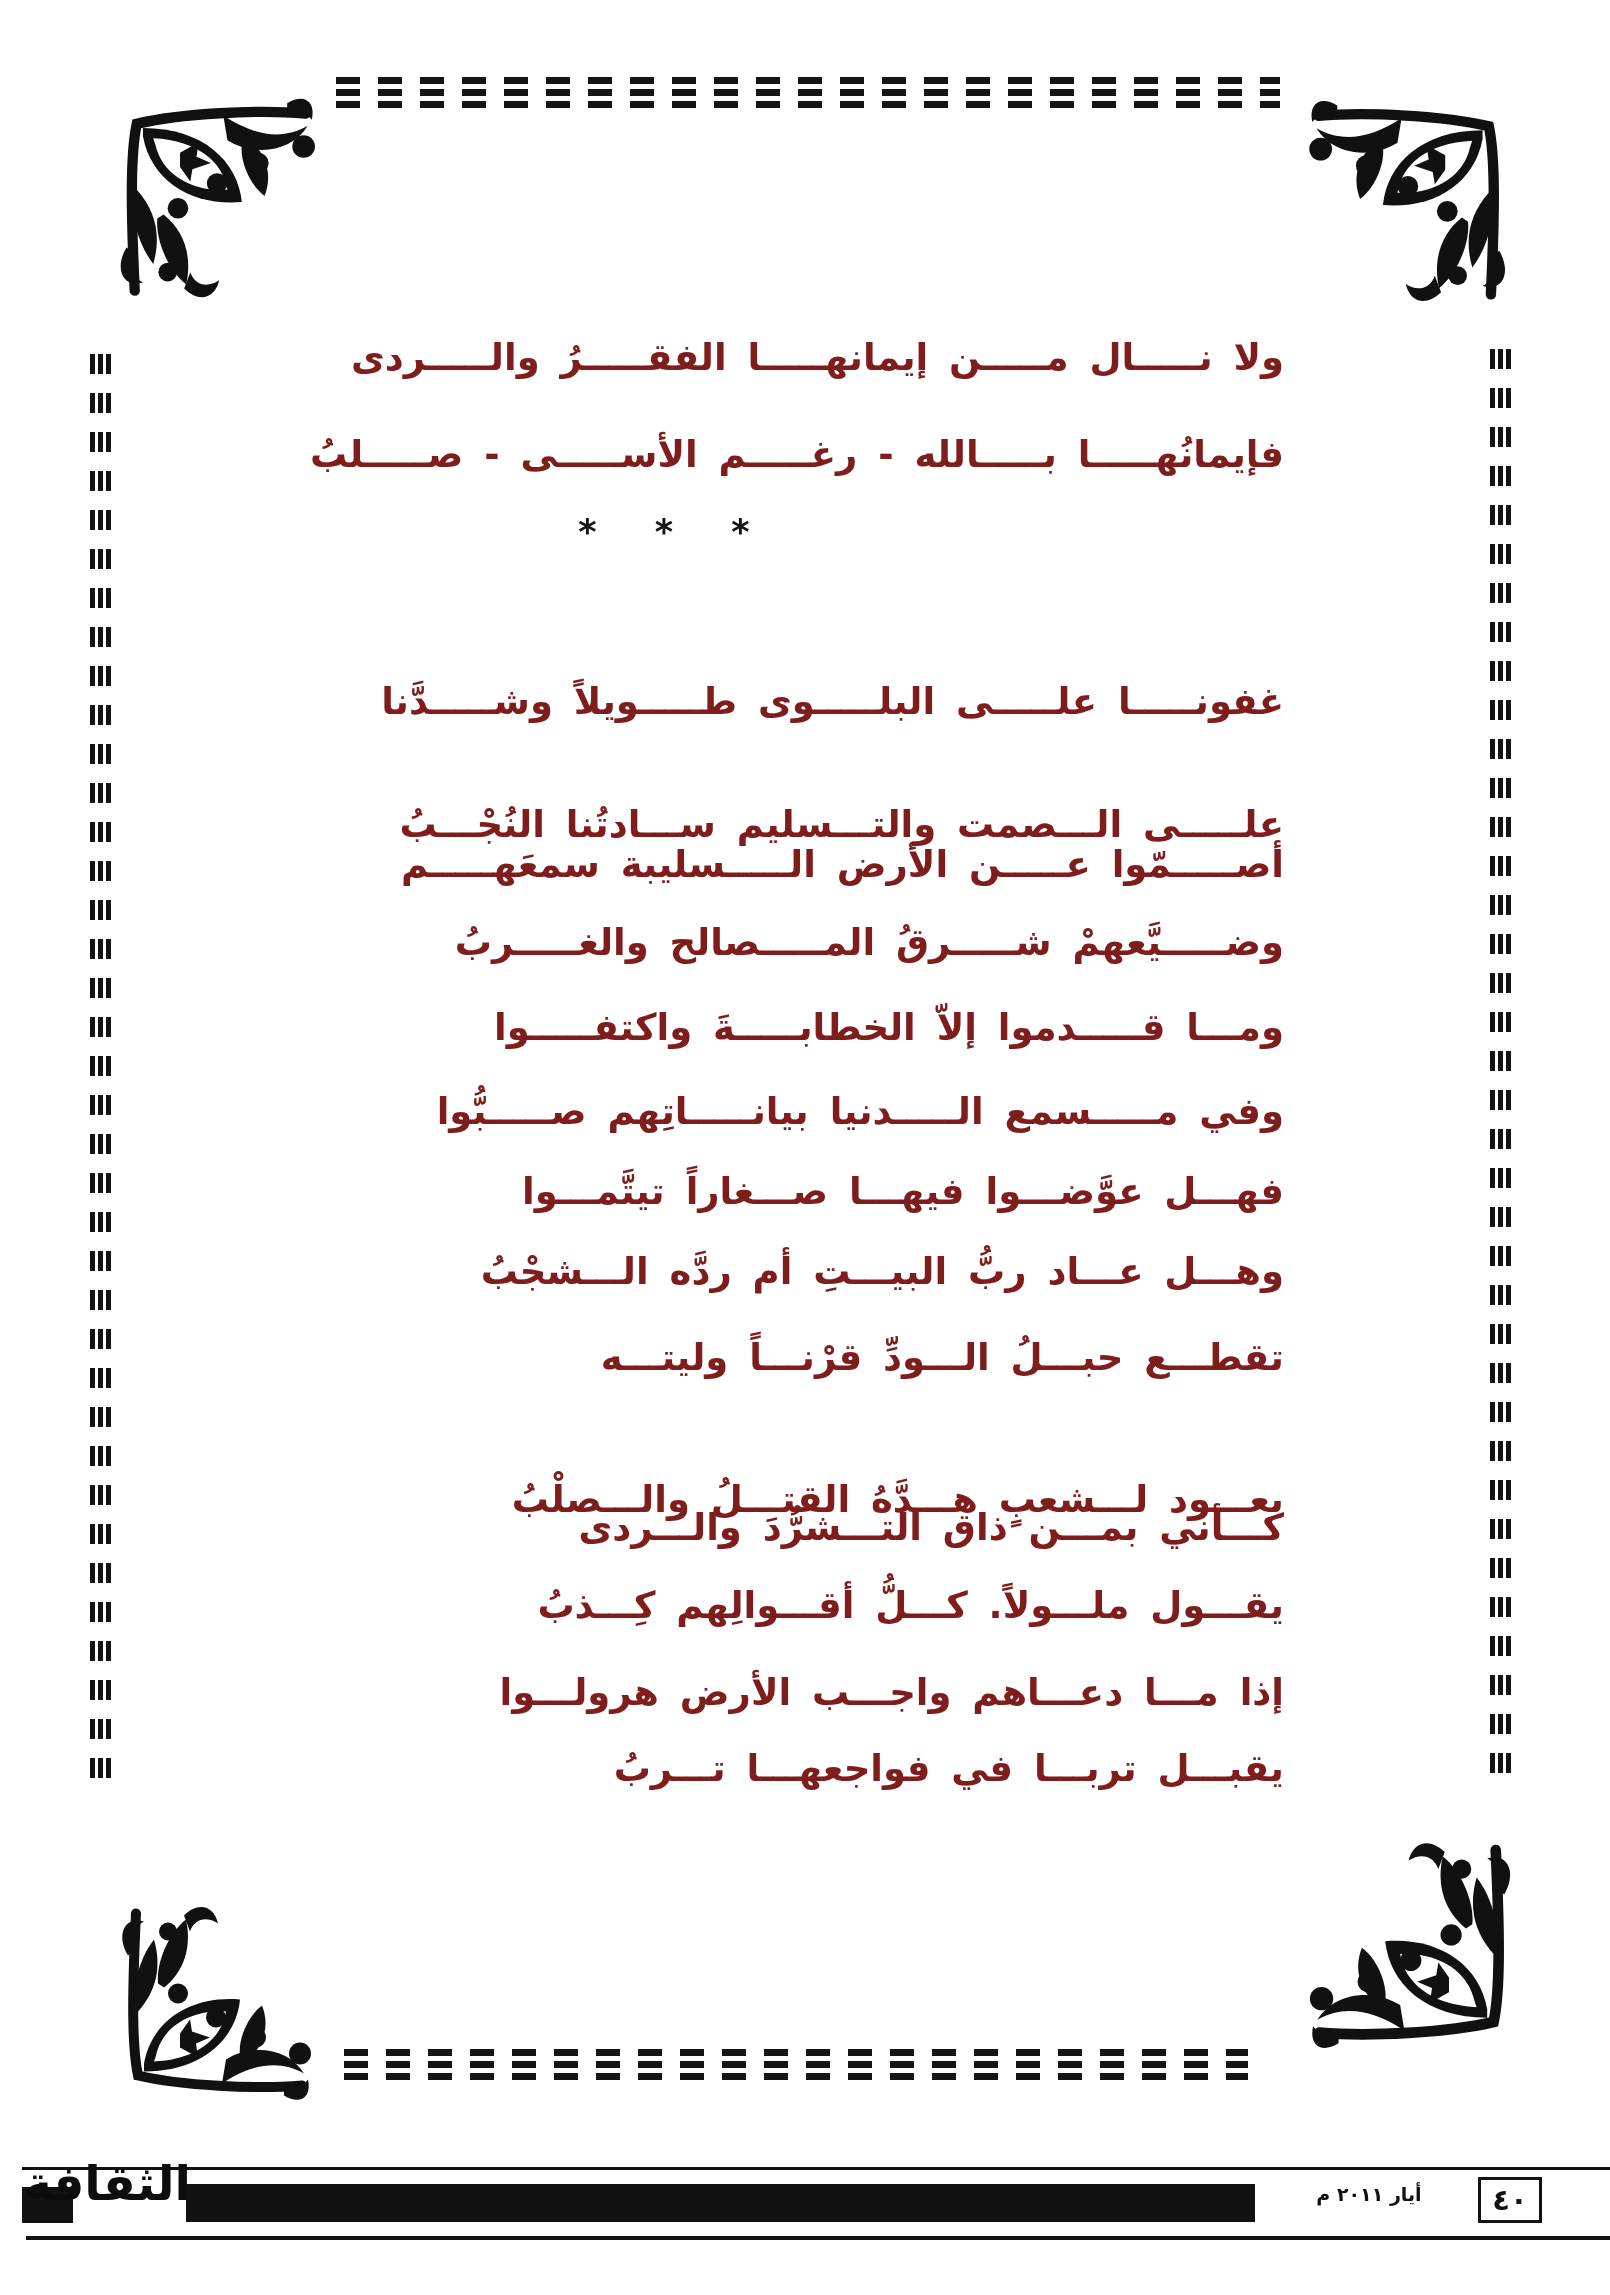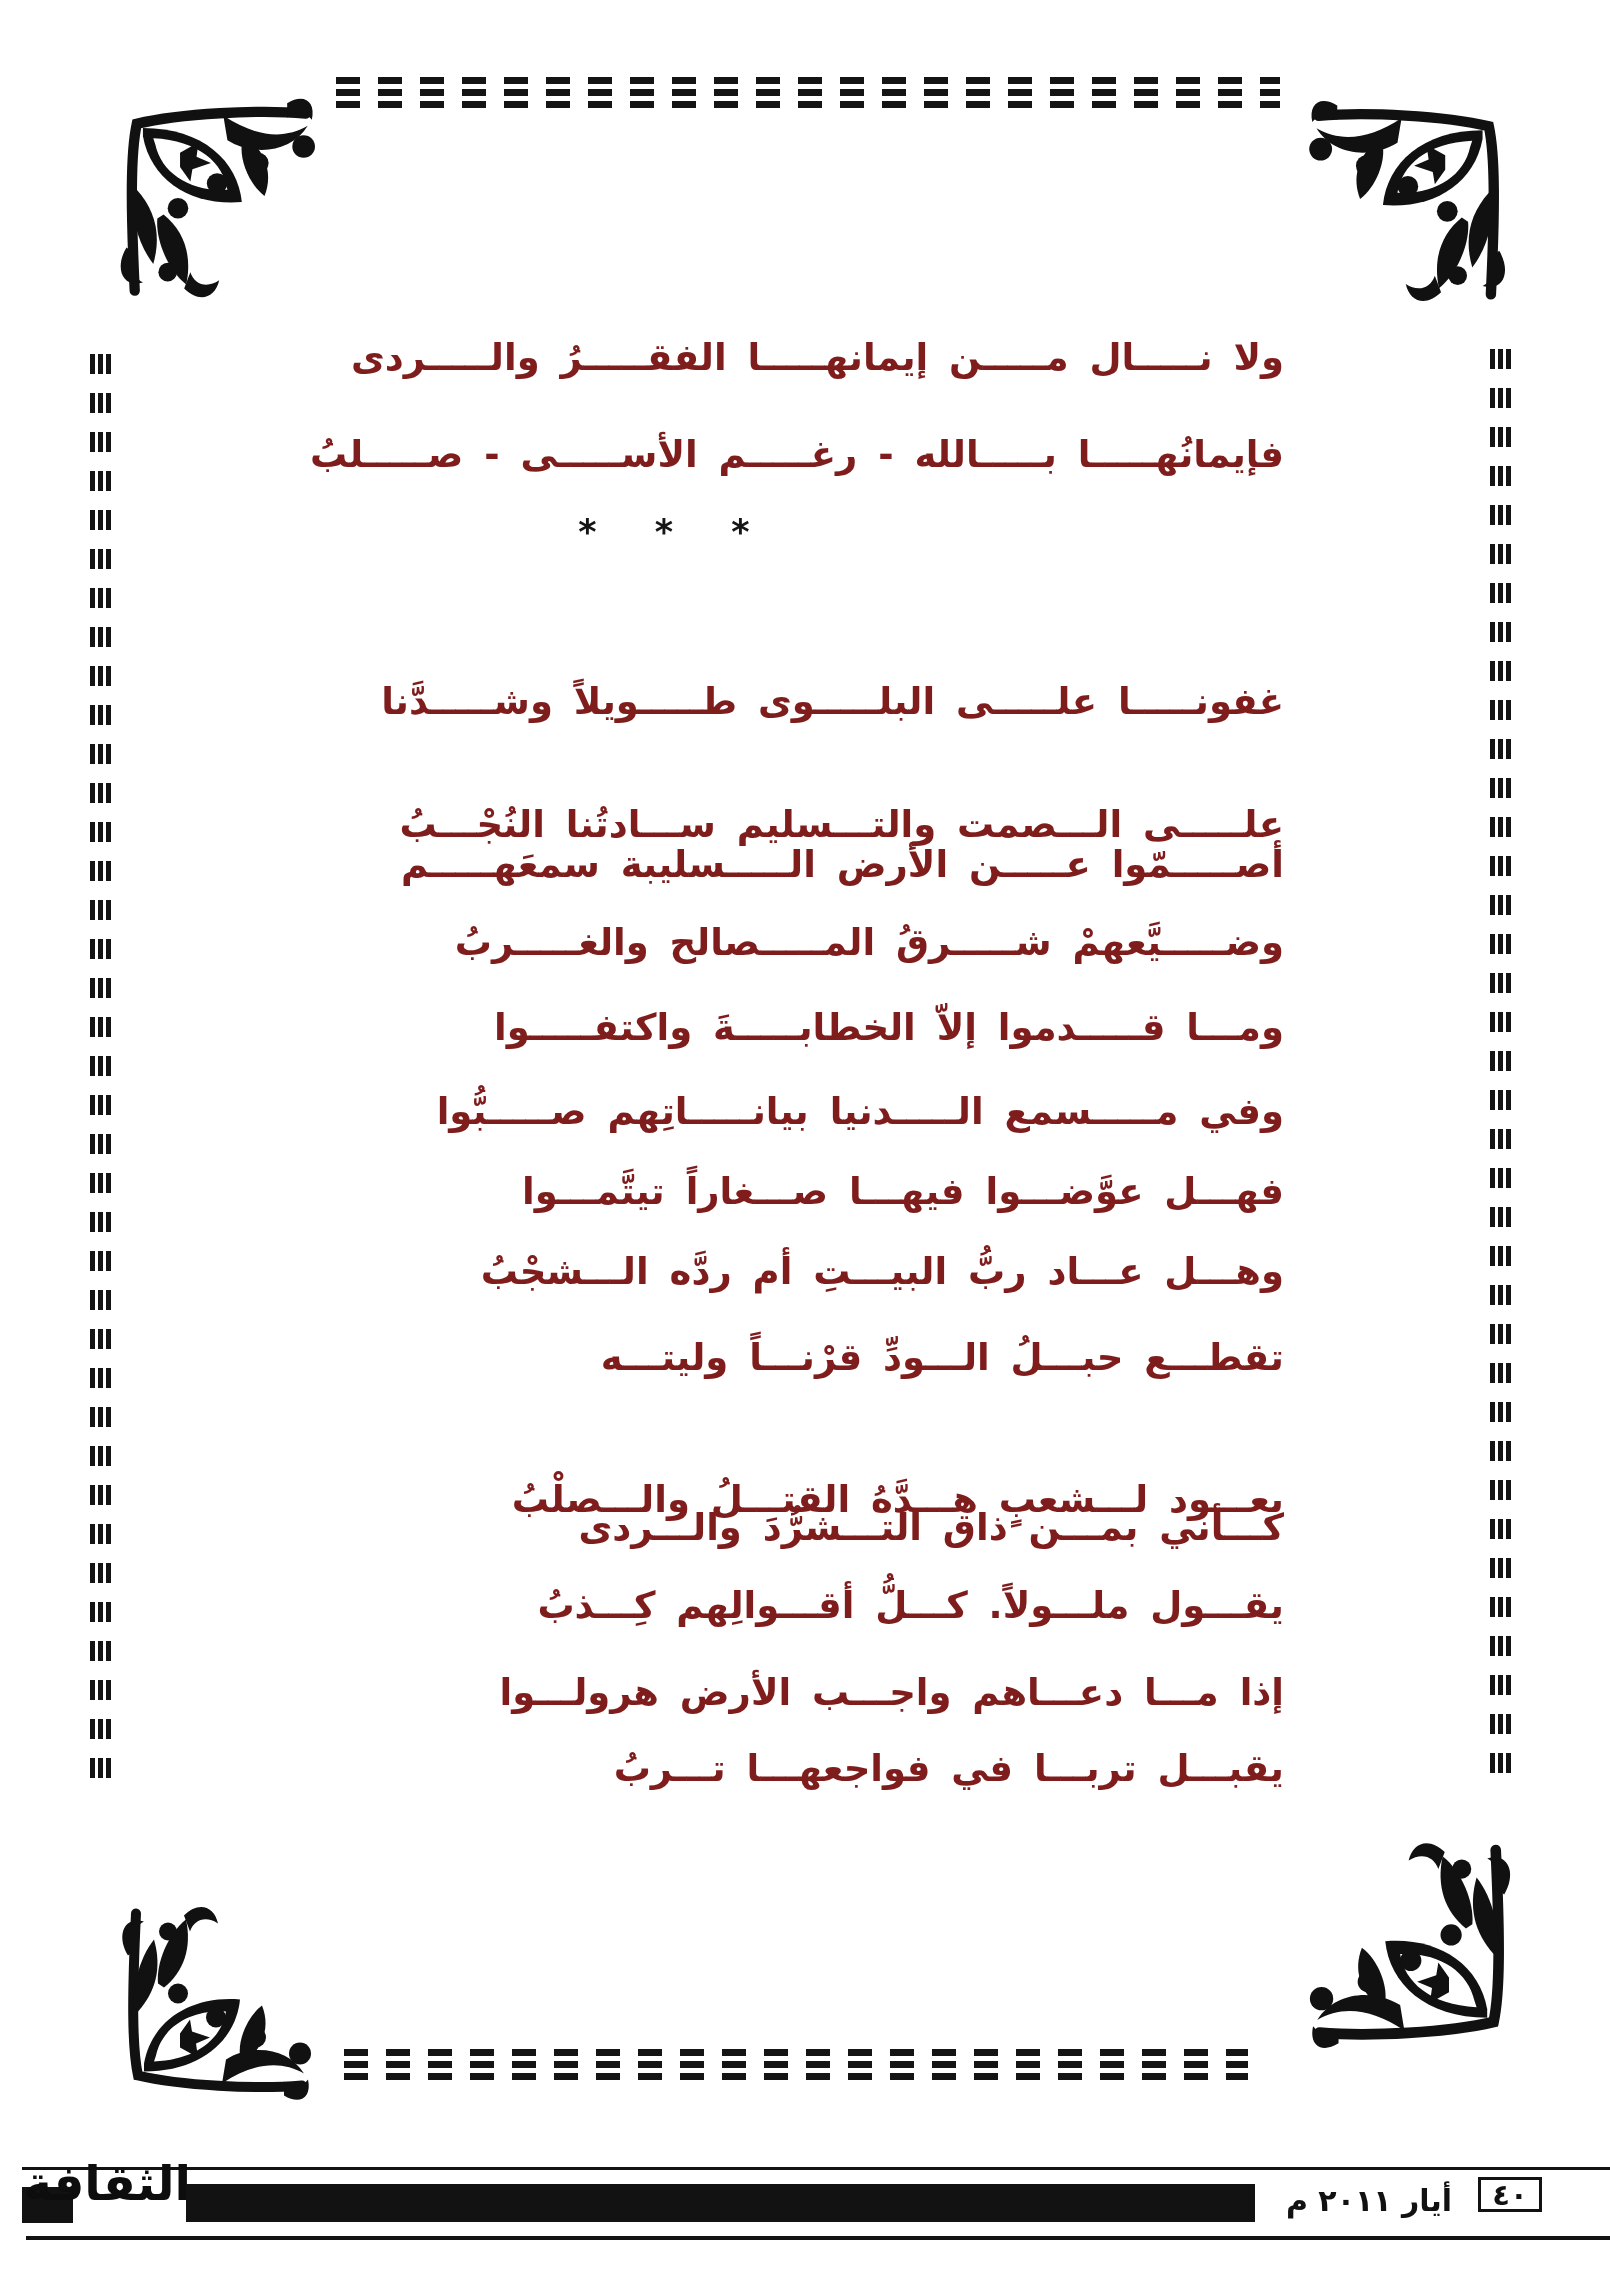--- a/index.html
+++ b/index.html
@@ -44,24 +44,24 @@
   }
   
   .f-line{position:absolute;background:#121212;}
   .logo{
     position:absolute;left:71px;top:2155px;width:120px;
     font-size:48px;font-weight:900;direction:rtl;text-align:center;
     color:#0d0d0d;letter-spacing:-1.6px;
   }
   .date{
     position:absolute;left:1273px;top:2183px;width:192px;
-    direction:rtl;text-align:center;font-size:30px;font-weight:bold;color:#111;
+    direction:rtl;text-align:center;font-size:19px;font-weight:bold;color:#111;
   }
   .pagebox{
-    position:absolute;left:1478px;top:2177px;width:64px;height:35px;
+    position:absolute;left:1478px;top:2177px;width:64px;height:46px;
     border:3.2px solid #121212;box-sizing:border-box;
     display:flex;align-items:center;justify-content:center;
     font-size:29px;font-weight:bold;color:#111;
   }
 </style>
 </head>
 <body>
 
 <div class="page">
 

